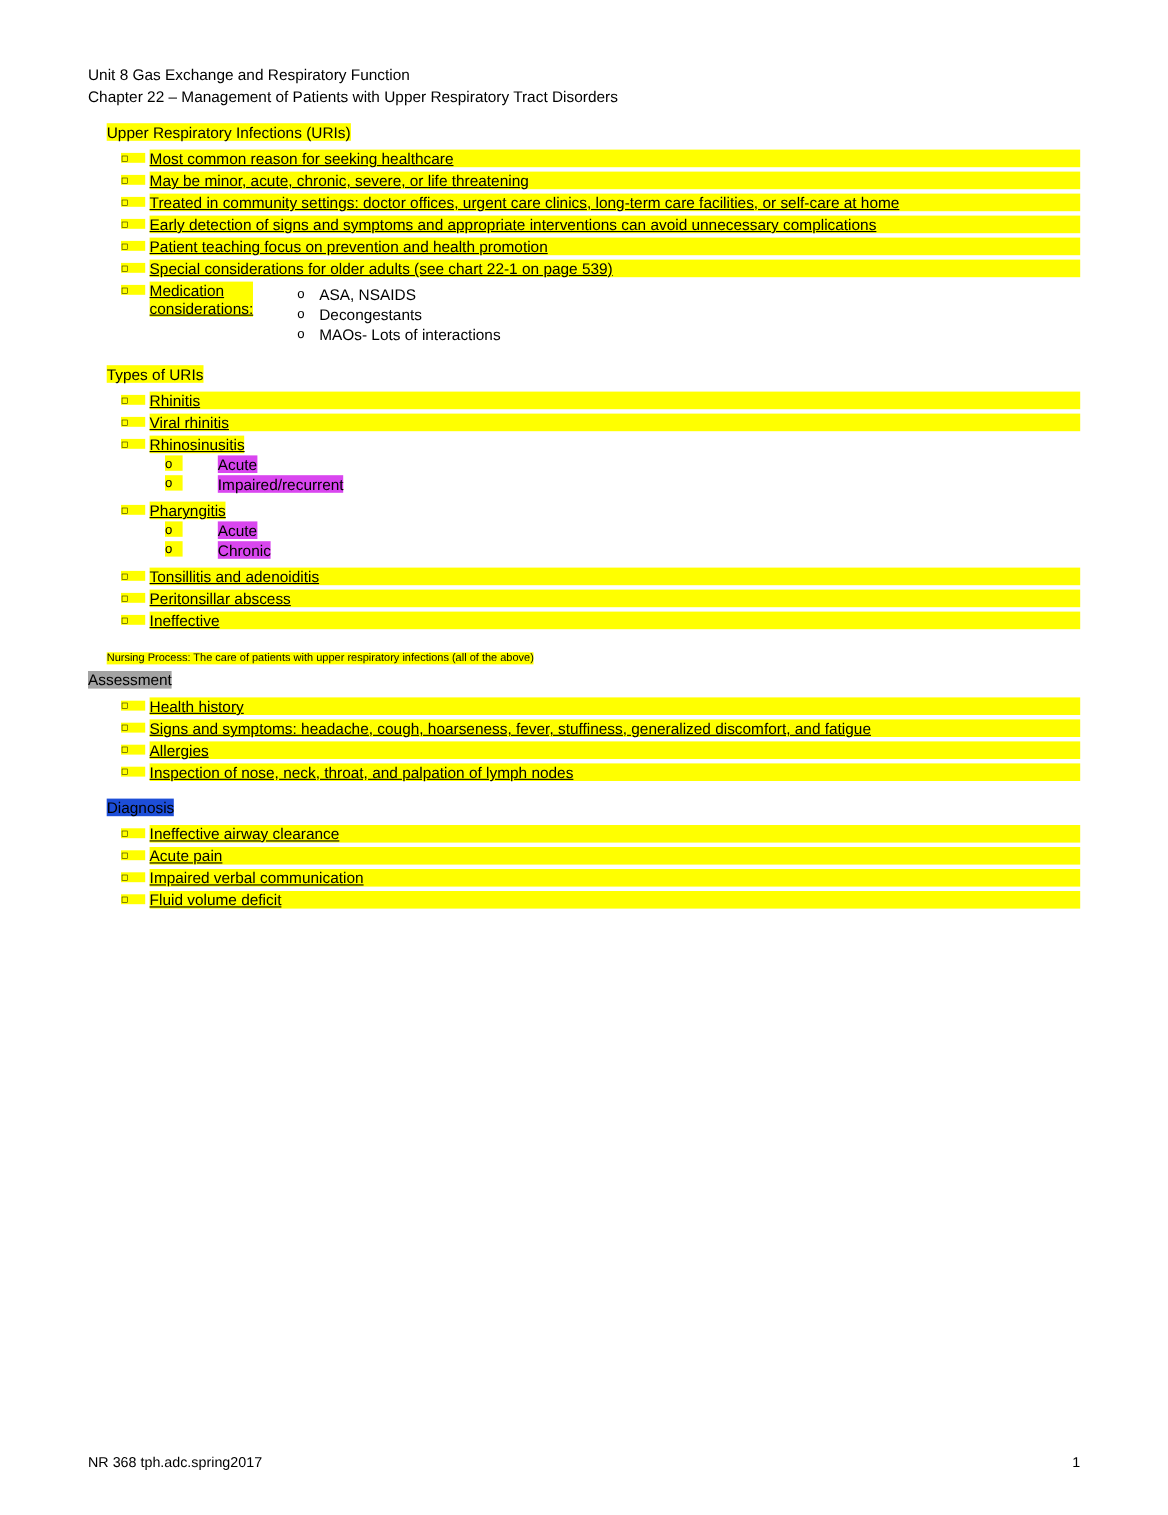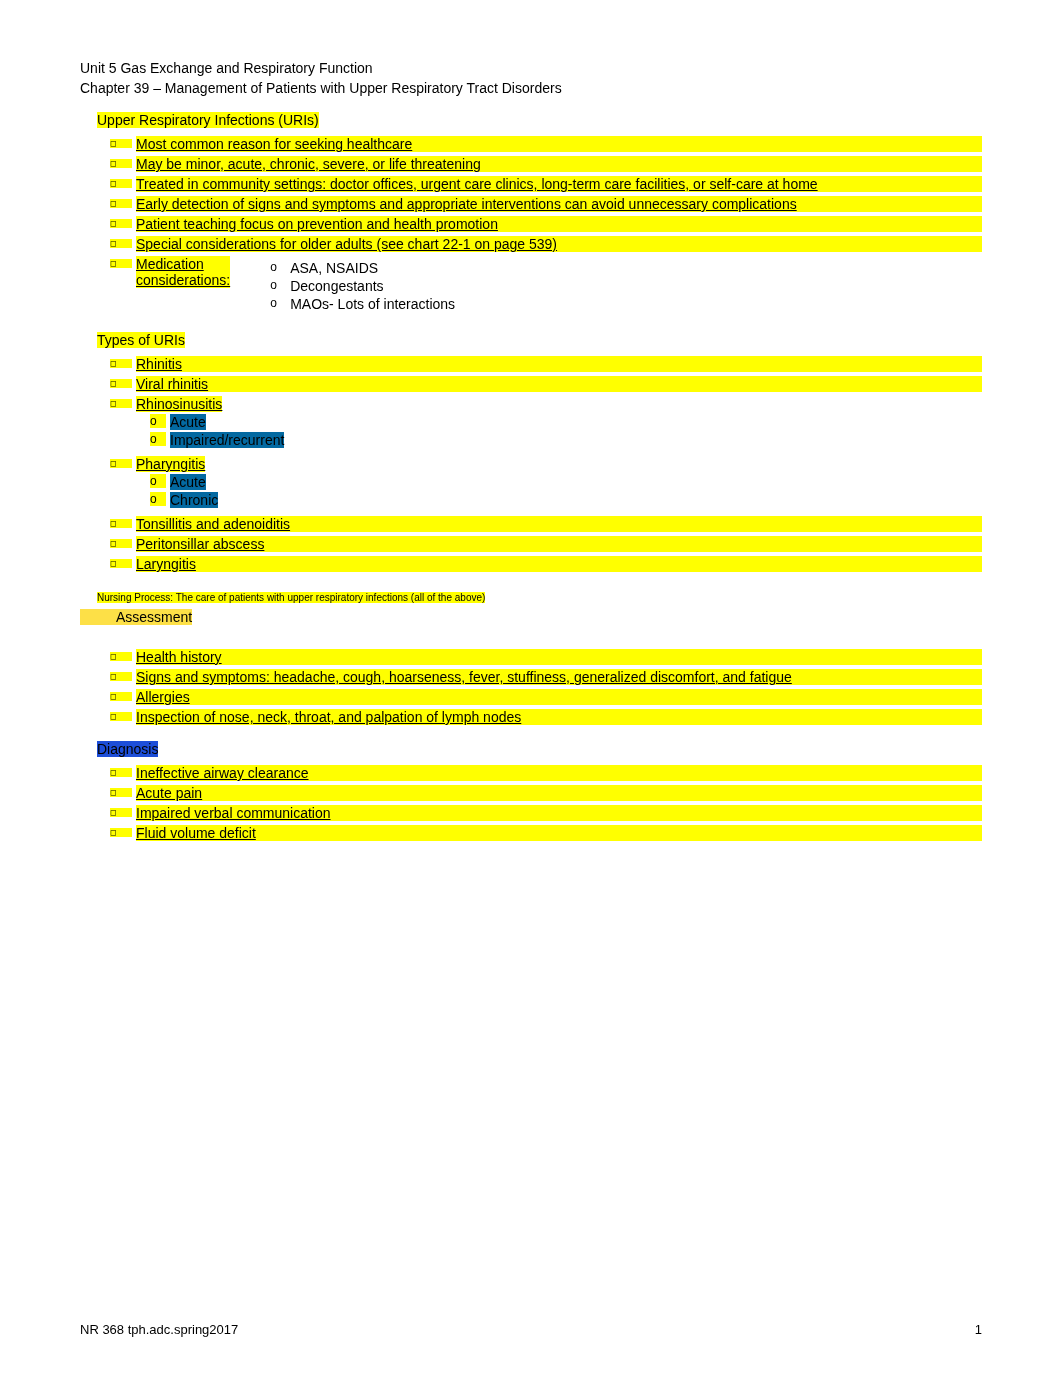--- a/index.html
+++ b/index.html
@@ -73,62 +73,62 @@
       font-size: 12px;
     }
     .highlighted-li .bullet-text {
       background-color: #FFFF00;
       text-decoration: underline;
     }
     .highlighted-li .bullet-icon {
       background-color: #FFFF00;
     }
     .highlighted-sub .sub-text {
-      background-color: #0369a1;
+      background-color: #d946ef;
+      margin-left: 28px;
     }
     .highlighted-sub .sub-bullet {
       background-color: #FFFF00;
     }
     .page-number {
       position: absolute;
       bottom: 40px;
       right: 80px;
       font-size: 13px;
     }
     .footer-text {
       position: absolute;
       bottom: 40px;
       left: 80px;
       font-size: 13px;
     }
     .assessment-label {
-      background-color: #fde047;
-      font-size: 14px;
-      margin-bottom: 20px;
-      display: inline-block;
-      padding-left: 36px;
+      background-color: #a3a3a3;
+      font-size: 14px;
+      margin-bottom: 4px;
+      display: inline-block;
     }
     .diagnosis-label {
       background-color: #1d4ed8;
       font-size: 14px;
       margin-bottom: 4px;
       display: inline-block;
     }
     .np-line {
       background-color: #FFFF00;
       font-size: 10px;
       margin-bottom: 2px;
       display: inline-block;
     }
   </style>
 </head>
 <body>
 
-<div class="header-line">Unit 5 Gas Exchange and Respiratory Function</div>
-<div class="header-line">Chapter 39 – Management of Patients with Upper Respiratory Tract Disorders</div>
+<div class="header-line">Unit 8 Gas Exchange and Respiratory Function</div>
+<div class="header-line">Chapter 22 – Management of Patients with Upper Respiratory Tract Disorders</div>
 
 <div class="section">
   <span class="section-title highlight">Upper Respiratory Infections (URIs)</span>
 </div>
 
 <ul class="bullet-list">
   <li class="highlighted-li">
     <span class="bullet-icon">◻</span>
     <span class="bullet-text highlight">Most common reason for seeking healthcare</span>
   </li>
@@ -220,21 +220,21 @@
   <li class="highlighted-li">
     <span class="bullet-icon">◻</span>
     <span class="bullet-text highlight">Tonsillitis and adenoiditis</span>
   </li>
   <li class="highlighted-li">
     <span class="bullet-icon">◻</span>
     <span class="bullet-text highlight">Peritonsillar abscess</span>
   </li>
   <li class="highlighted-li">
     <span class="bullet-icon">◻</span>
-    <span class="bullet-text highlight">Laryngitis</span>
+    <span class="bullet-text highlight">Ineffective</span>
   </li>
 </ul>
 
 <div class="section">
   <span class="np-line highlight">Nursing Process: The care of patients with upper respiratory infections (all of the above)</span>
 </div>
 <div style="margin-bottom: 4px;">
   <span class="assessment-label highlight">Assessment</span>
 </div>
 

